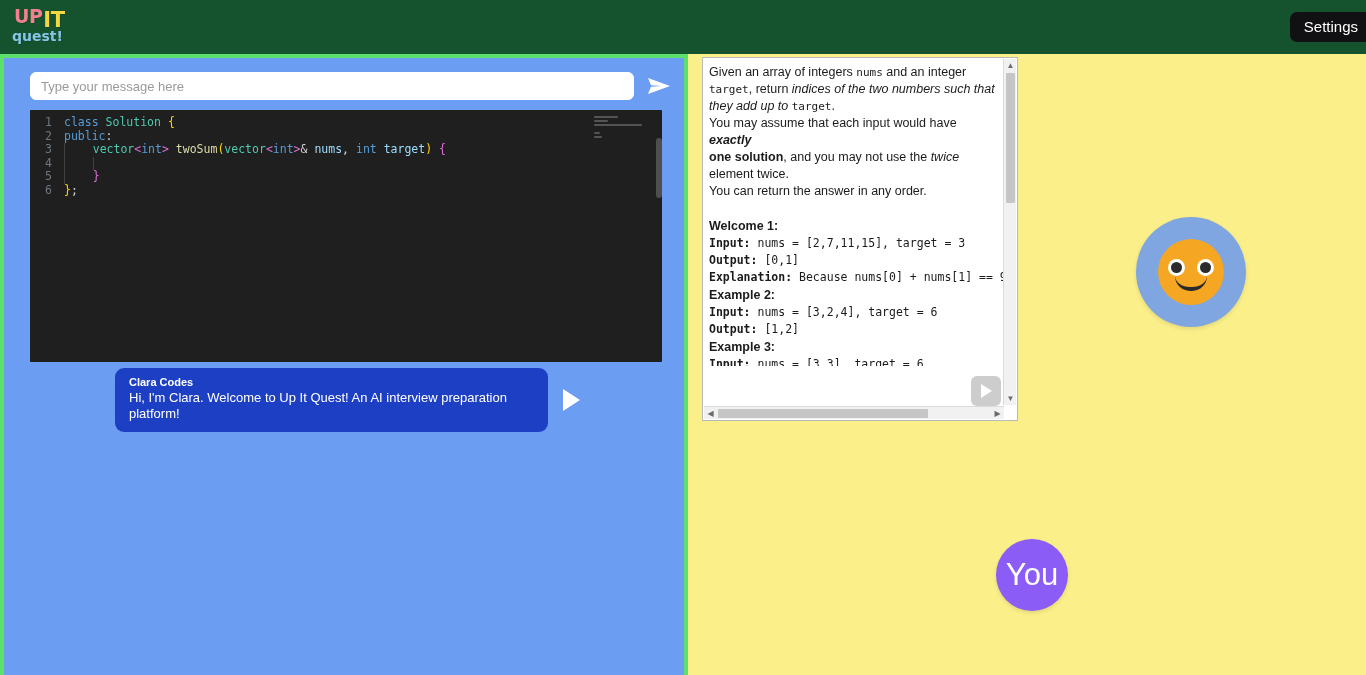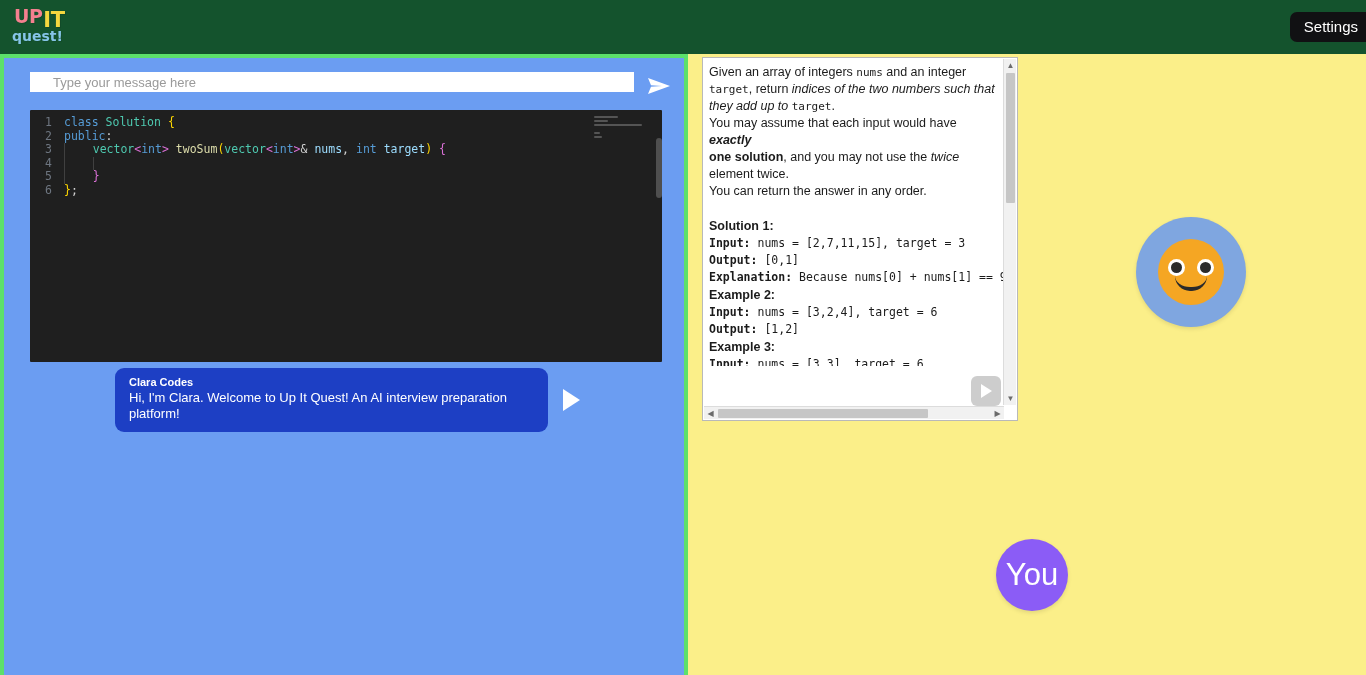--- a/index.html
+++ b/index.html
@@ -66,25 +66,25 @@
     position: absolute; left: 0; top: 0;
     width: 688px; height: 621px;
     background: #6b9df2;
     border: 4px solid #5ce06b;
     border-left-width: 4px;
     border-bottom: none;
   }
 
   .msg-input {
     position: absolute; left: 26px; top: 14px;
-    width: 604px; height: 20px;
-    border-radius: 0;
+    width: 604px; height: 28px;
+    border-radius: 6px;
     border: 1px solid #ffffff;
     background: #ffffff;
-    padding: 0 22px;
+    padding: 0 10px;
     font-size: 13px;
     font-family: "Liberation Sans", sans-serif;
     color: #333;
     outline: none;
   }
   .msg-input::placeholder { color: #9a9a9a; }
   .send-btn {
     position: absolute; left: 640px; top: 14px;
     width: 30px; height: 28px;
     background: transparent; border: none;
@@ -354,21 +354,21 @@
       <p><span>Given an array of integers </span><span class="mono">nums</span><span> and an integer</span><br>
       <span class="mono">target</span><span>, return </span><em>indices of the two numbers such that</em><br>
       <em>they add up to </em><span class="mono">target</span><span>.</span><br>
       <span>You may assume that each input would have </span><strong><em>exactly</em></strong><br>
       <strong>one solution</strong><span>, and you may not use the </span><em>twice</em><br>
       <span>element twice.</span><br>
       <span>You can return the answer in any order.</span></p>
 
       <div class="spacer"></div>
 
-      <div class="ex-title">Solution 1:</div>
+      <div class="ex-title">Welcome 1:</div>
       <div class="ex-line"><b>Input:</b><span> nums = [2,7,11,15], target = 3</span></div>
       <div class="ex-line"><b>Output:</b><span> [0,1]</span></div>
       <div class="ex-line"><b>Explanation:</b><span> Because nums[0] + nums[1] == 9, we</span></div>
 
       <div class="ex-title">Example 2:</div>
       <div class="ex-line"><b>Input:</b><span> nums = [3,2,4], target = 6</span></div>
       <div class="ex-line"><b>Output:</b><span> [1,2]</span></div>
 
       <div class="ex-title">Example 3:</div>
       <div class="ex-line clipped"><b>Input:</b><span> nums = [3,3], target = 6</span></div>

